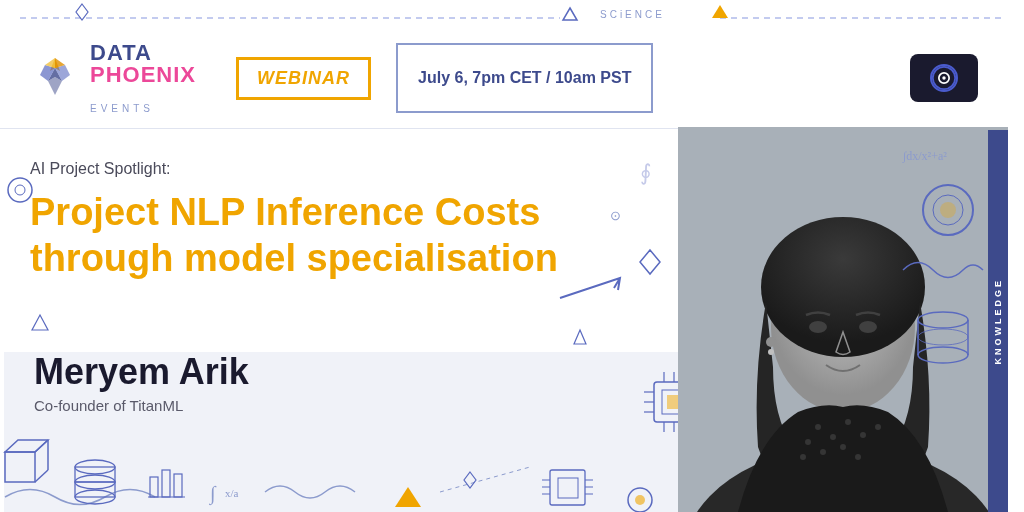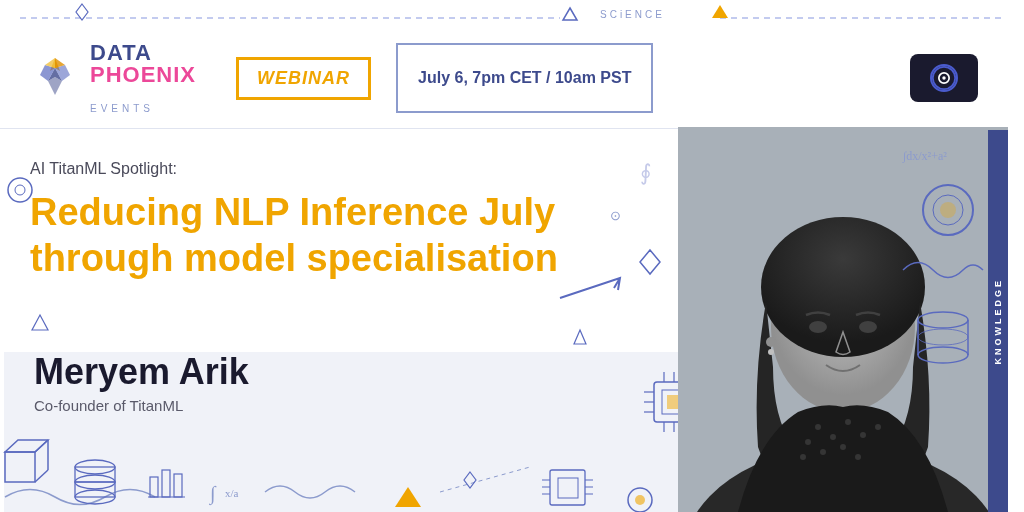--- a/index.html
+++ b/index.html
@@ -325,22 +325,22 @@
 
     <circle cx="20" cy="60" r="12" fill="none" stroke="#5a6abf" stroke-width="1.5"></circle>
     <circle cx="20" cy="60" r="5" fill="none" stroke="#5a6abf" stroke-width="1"></circle>
 
     <polygon points="580,200 586,214 574,214" fill="none" stroke="#5a6abf" stroke-width="1.2"></polygon>
     <polygon points="40,185 48,200 32,200" fill="none" stroke="#5a6abf" stroke-width="1.2"></polygon>
   </svg>
 
   <div class="main-content">
     <div class="left-content">
-      <span class="spotlight-label">AI TitanML Spotlight:</span>
-      <h1 class="main-title">Reducing NLP Inference July through model specialisation</h1>
+      <span class="spotlight-label">AI Project Spotlight:</span>
+      <h1 class="main-title">Project NLP Inference Costs through model specialisation</h1>
     </div>
   </div>
 
   <div class="bottom-section">
 
     <svg style="position:absolute;top:10px;left:620px;width:120px;height:80px" viewBox="0 0 120 80" xmlns="http://www.w3.org/2000/svg">
 
       <rect x="30" y="20" width="40" height="40" fill="none" stroke="#5a6abf" stroke-width="1.5" rx="3"></rect>
       <rect x="38" y="28" width="24" height="24" fill="none" stroke="#5a6abf" stroke-width="1"></rect>
       <rect x="43" y="33" width="14" height="14" fill="#f0a500" opacity="0.5"></rect>

